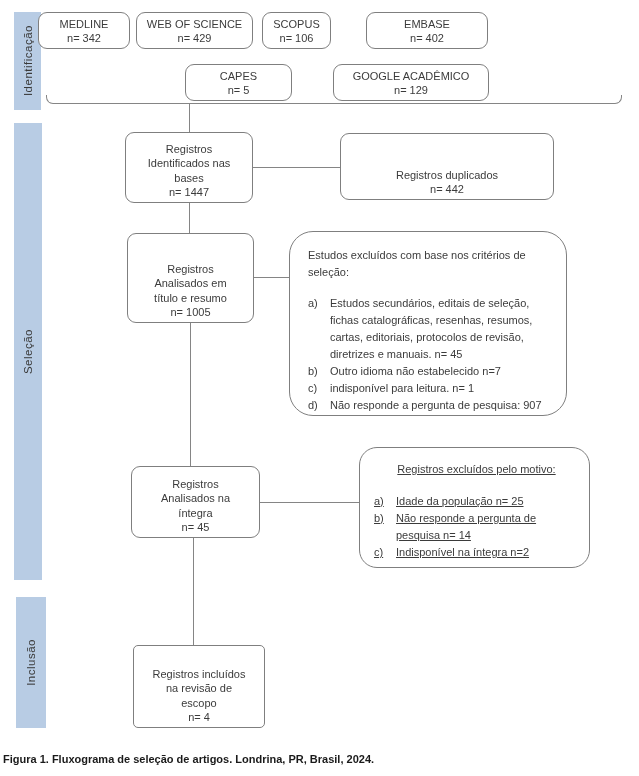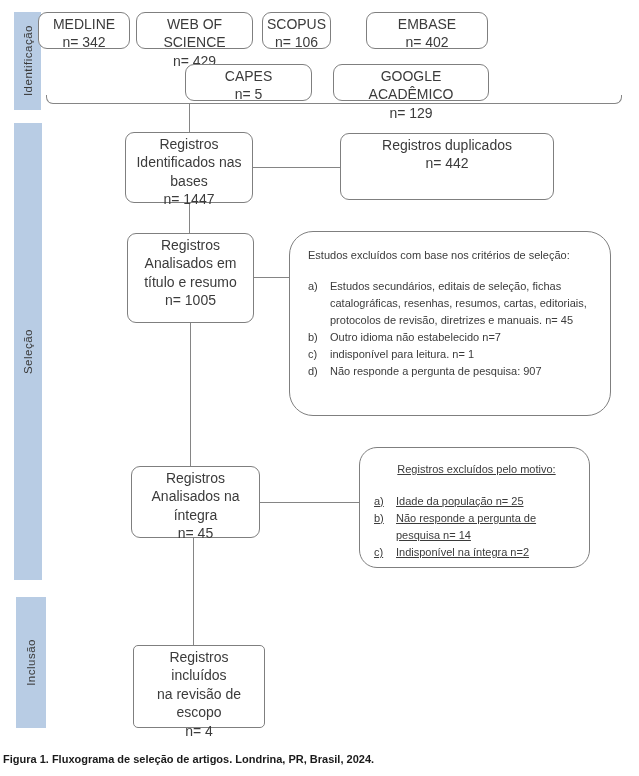--- a/index.html
+++ b/index.html
@@ -35,55 +35,55 @@
   #stage-selecao       { left: 14px; top: 123px; width: 28px; height: 457px; }
   #stage-inclusao      { left: 16px; top: 597px; width: 30px; height: 131px; }
 
   
   .flowbox {
     position: absolute;
     background: #ffffff;
     border: 1.2px solid #7f7f7f;
     border-radius: 9px;
     display: flex;
-    align-items: flex-start;
+    align-items: flex-end;
     justify-content: center;
     text-align: center;
-    font-size: 14px;
+    font-size: 11px;
     line-height: 1.32;
     white-space: pre-line;
     padding: 2px 8px;
   }
   
   #box-medline { left: 38px;  top: 12px; width: 92px;  height: 37px; }
   #box-wos     { left: 136px; top: 12px; width: 117px; height: 37px; }
   #box-scopus  { left: 262px; top: 12px; width: 69px;  height: 37px; }
   #box-embase  { left: 366px; top: 12px; width: 122px; height: 37px; }
   #box-bvs     { left: 497px; top: 12px; width: 124px; height: 37px; }
   
-  #box-capes   { left: 185px; top: 64px; width: 127px; height: 37px; }
+  #box-capes   { left: 185px; top: 64px; width: 107px; height: 37px; }
   #box-google  { left: 333px; top: 64px; width: 156px; height: 37px; }
 
   
   #box-identified { left: 125px; top: 132px; width: 128px; height: 71px; }
   #box-duplicates { left: 340px; top: 133px; width: 214px; height: 67px; }
   #box-screened   { left: 127px; top: 233px; width: 127px; height: 90px; }
   #box-fulltext   { left: 131px; top: 466px; width: 129px; height: 72px; }
   #box-included   { left: 133px; top: 645px; width: 132px; height: 83px; border-radius: 5px; }
 
   
   .excl-box {
     position: absolute;
     background: #ffffff;
     border: 1.2px solid #7f7f7f;
     font-size: 11px;
     line-height: 17px;
   }
   #box-excl-screening {
-    left: 289px; top: 231px; width: 322px; height: 185px;
+    left: 289px; top: 231px; width: 278px; height: 185px;
     border-radius: 24px;
     padding: 15px 14px 8px 18px;
   }
   #box-excl-fulltext {
     left: 359px; top: 447px; width: 231px; height: 121px;
     border-radius: 18px;
     padding: 13px 10px 6px 14px;
     text-decoration: underline;
   }
   .excl-title { margin-bottom: 14px; }

